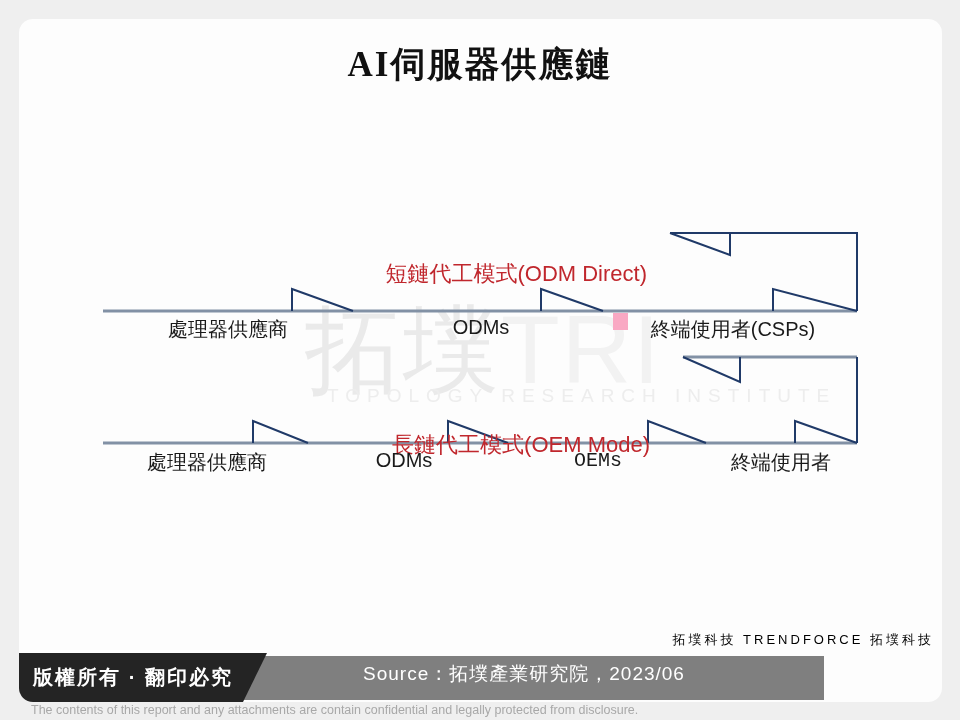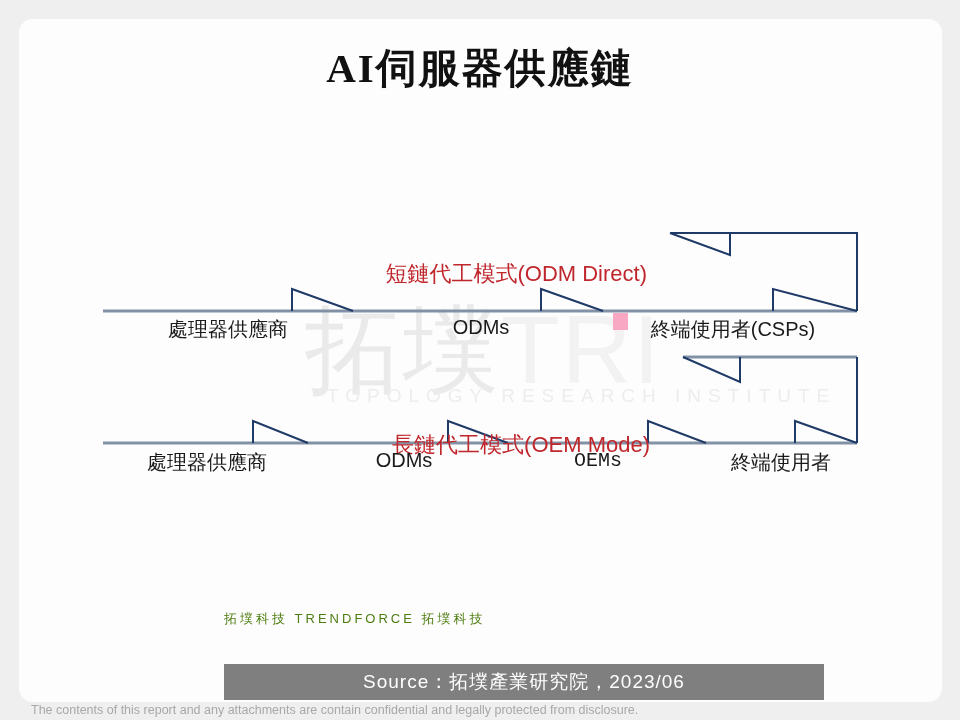--- a/index.html
+++ b/index.html
@@ -15,39 +15,39 @@
     font-family:"Liberation Sans","DejaVu Sans",sans-serif;}
   .page{position:absolute;inset:0;width:960px;height:720px;}
   .card{position:absolute;left:19px;top:19px;width:923px;height:683px;background:#FDFDFD;
     border-radius:14px;overflow:hidden;}
   .abs{position:absolute;}
   
   .wm-big{left:286px;top:268px;font-size:96px;font-weight:normal;letter-spacing:2px;z-index:0;white-space:nowrap;}
   .wm-big .cjk{color:#EAEAEA;}
   .wm-big .latin{color:#F2F2F2;}
   .wm-sub{left:308px;top:366px;font-size:19px;letter-spacing:7px;color:#EDEDED;z-index:0;white-space:nowrap;}
-  .wm-foot{left:205px;top:591px;width:710px;font-size:13px;letter-spacing:3px;color:#4d7c0f;z-index:1;
-    white-space:nowrap;overflow:hidden;}
+  .wm-foot{left:205px;top:612px;width:710px;font-size:13px;letter-spacing:3px;color:#000000;z-index:1;
+    white-space:nowrap;overflow:hidden;text-align:right;}
   
   .title{left:0;top:22px;width:922px;text-align:center;font-family:"Liberation Serif","DejaVu Serif",serif;
-    font-weight:700;font-size:41px;color:#111;letter-spacing:2px;z-index:2;}
+    font-weight:700;font-size:35px;color:#111;letter-spacing:2px;z-index:2;}
   
   .red-label{width:340px;text-align:right;font-size:22px;color:var(--accent-red);z-index:2;white-space:nowrap;}
   .node-label{width:320px;text-align:center;font-size:20px;color:#1A1A1A;z-index:2;white-space:nowrap;}
   .diagram-svg{left:0;top:0;width:923px;height:683px;z-index:1;}
   .main-line{stroke:var(--line-gray-blue);stroke-width:3;fill:none;}
   .loop-line{stroke:var(--flag-navy);stroke-width:2;fill:none;}
   .flag{stroke:var(--flag-navy);stroke-width:2;fill:none;}
   .pink{fill:var(--pink-marker);}
   
   .copyright-banner{left:0;bottom:0;width:248px;height:49px;background:var(--footer-black);z-index:4;
     clip-path:polygon(0 0,100% 0,calc(100% - 24px) 100%,0 100%);
     color:#FFF;font-size:20px;font-weight:bold;line-height:49px;text-align:center;
     padding-right:26px;padding-left:6px;box-sizing:border-box;letter-spacing:2px;}
-  .source-bar{left:205px;bottom:2px;width:600px;height:36px;background:var(--footer-gray);z-index:3;
+  .source-bar{left:205px;bottom:2px;width:600px;height:44px;background:var(--footer-gray);z-index:3;
     color:#FFF;font-size:19px;line-height:36px;text-align:center;letter-spacing:1px;}
   .logo-panel{left:726px;top:621px;width:197px;height:62px;z-index:5;}
   .logo-panel svg{position:absolute;left:0;top:0;}
   .logo-row{position:absolute;left:32px;top:0;height:62px;display:flex;align-items:center;gap:7px;}
   .logo-text{font-family:"Liberation Serif","DejaVu Serif",serif;font-weight:bold;color:#151515;
     letter-spacing:0.5px;white-space:nowrap;}
   .logo-text .big{font-size:23px;}
   .logo-text .small{font-size:17.5px;}
   .disclaimer{left:22px;top:703px;font-size:12.5px;color:#A8A8A8;z-index:1;white-space:nowrap;margin-left:9px;}
 </style>
@@ -89,18 +89,19 @@
     <div class="abs node-label" style="left:49px;top:297px;">處理器供應商</div>
     <div class="abs node-label" style="left:302px;top:297px;">ODMs</div>
     <div class="abs node-label" style="left:554px;top:297px;">終端使用者(CSPs)</div>
 
     <div class="abs red-label" style="left:291px;top:376px;margin-top:35px;">長鏈代工模式(OEM Mode)</div>
     <div class="abs node-label" style="left:28px;top:430px;">處理器供應商</div>
     <div class="abs node-label" style="left:225px;top:430px;">ODMs</div>
     <div class="abs node-label" style="left:419px;top:430px;font-family:Liberation Mono, monospace;">OEMs</div>
     <div class="abs node-label" style="left:602px;top:430px;">終端使用者</div>
 
+    <div class="abs copyright-banner">版權所有 · 翻印必究</div>
     <div class="abs source-bar">Source：拓墣產業研究院，2023/06</div>
 
   </div>
 
   <div class="abs disclaimer">The contents of this report and any attachments are contain confidential and legally protected from disclosure.</div>
 </div>
 
 </body></html>

